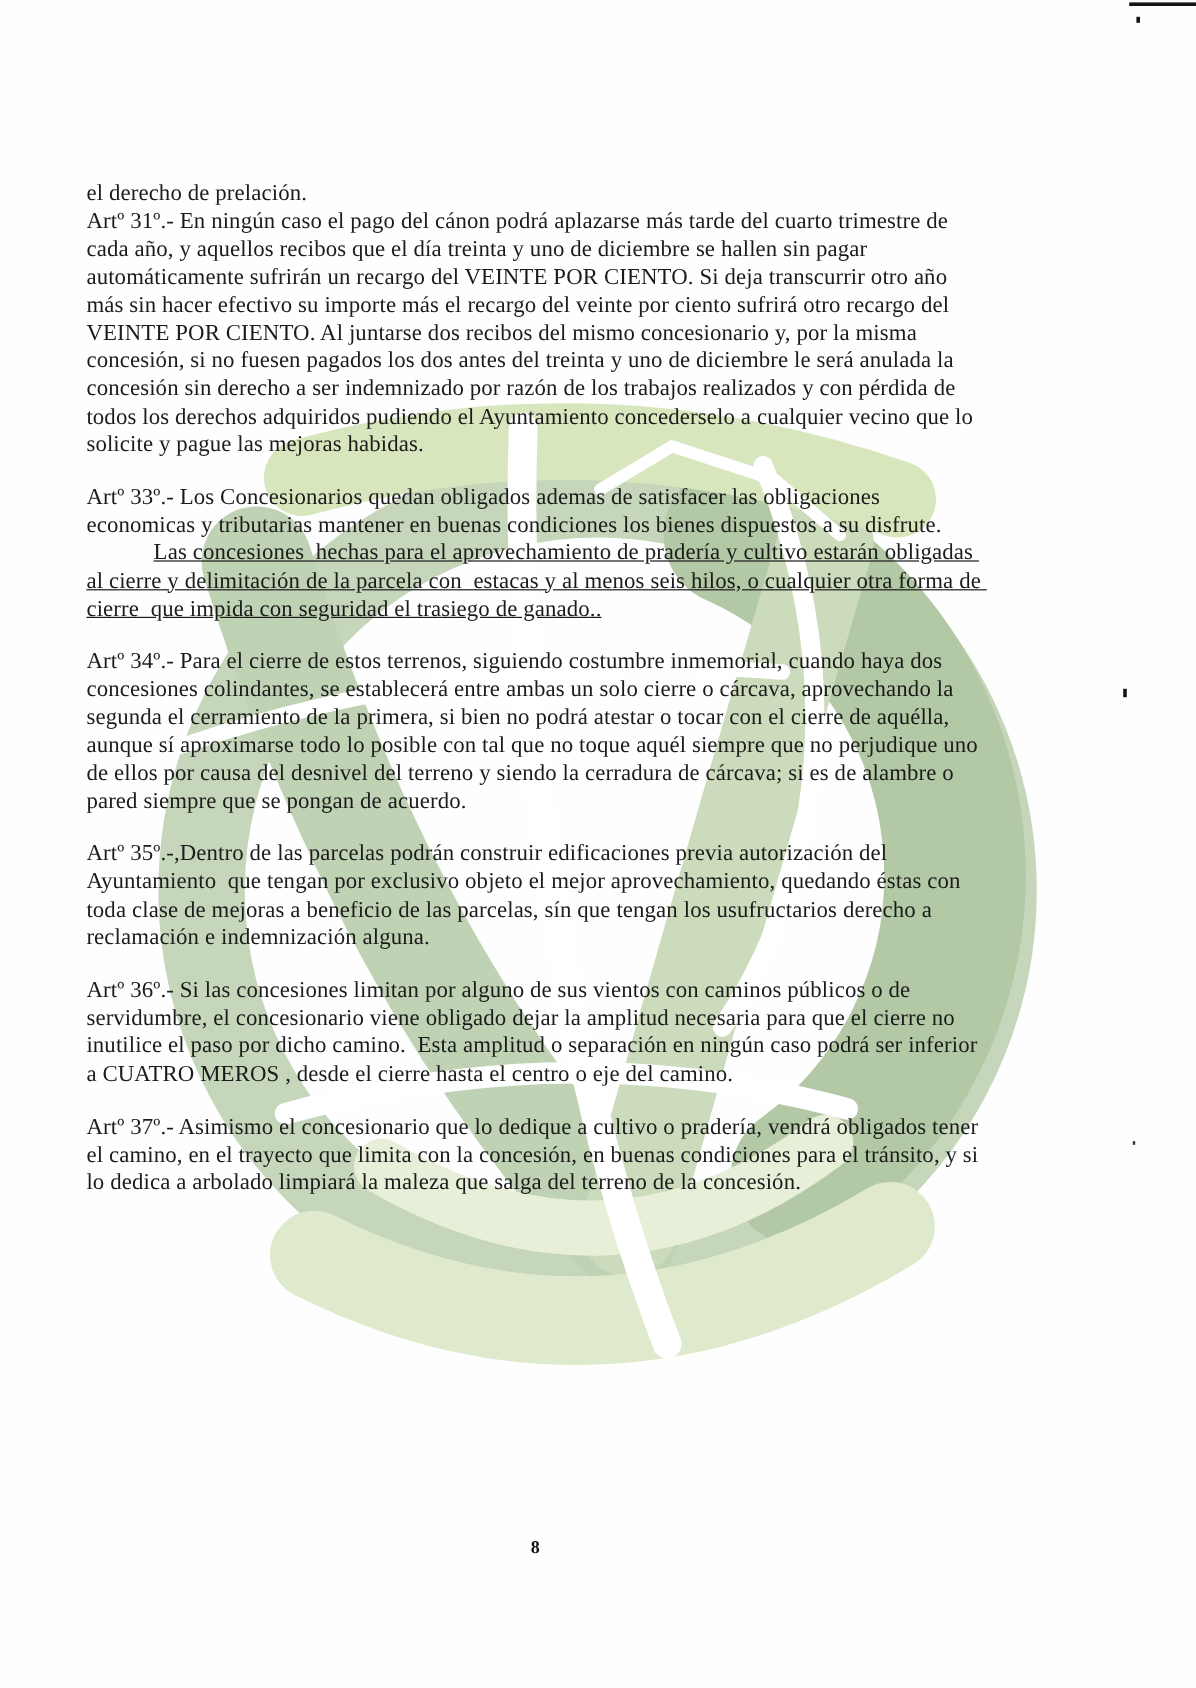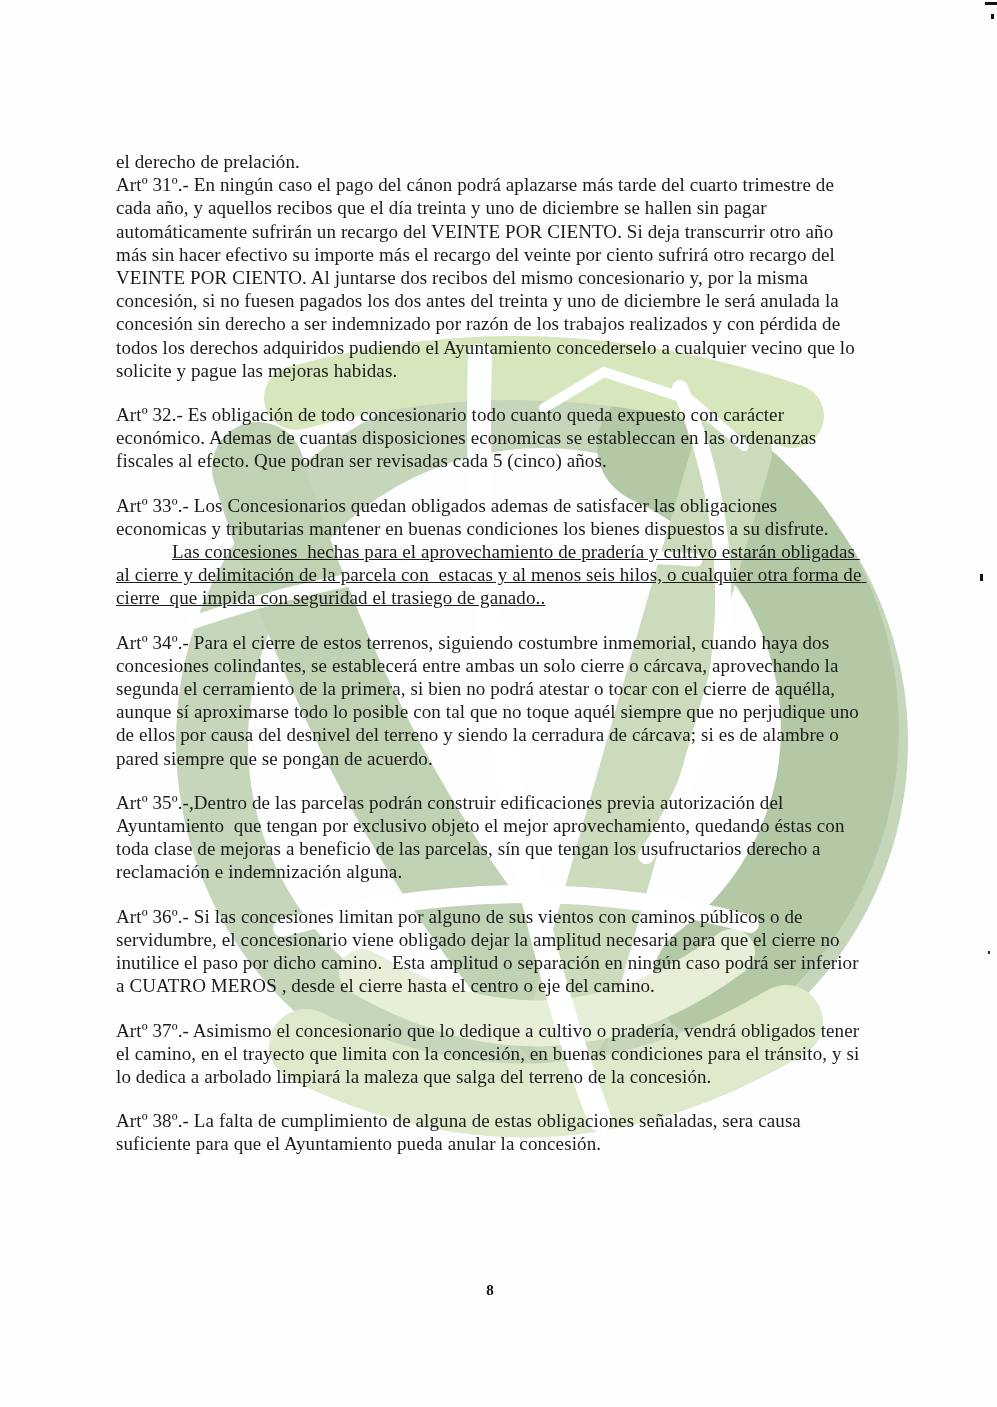--- a/index.html
+++ b/index.html
@@ -4,21 +4,21 @@
 <style>
   * { box-sizing: border-box; }
   html, body { margin: 0; padding: 0; }
   body {
     width: 997px; height: 1407px;
     background: #fefefe;
     position: relative;
     overflow: hidden;
     font-family: "Liberation Serif", serif;
   }
-  .page { position: absolute; inset: 0; margin-left: 44px; }
+  .page { position: absolute; inset: 0; }
   .watermark {
     position: absolute; left: 0; top: 0;
     pointer-events: none;
     z-index: 0;
   }
   .content {
     position: absolute;
     left: 72px; top: 150px; width: 748px;
     z-index: 2;
     color: #1b1b1b;
@@ -67,25 +67,23 @@
   </svg>
 
   <div class="artifact rule-tr"></div>
   <div class="artifact dot-tr"></div>
   <div class="artifact tick-mid"></div>
   <div class="artifact dot-low"></div>
 
   <main class="content">
     <p class="para">el derecho de prelación.</p>
     <p class="para">Artº 31º.- En ningún caso el pago del cánon podrá aplazarse más tarde del cuarto trimestre de cada año, y aquellos recibos que el día treinta y uno de diciembre se hallen sin pagar automáticamente sufrirán un recargo del VEINTE POR CIENTO. Si deja transcurrir otro año más sin hacer efectivo su importe más el recargo del veinte por ciento sufrirá otro recargo del VEINTE POR CIENTO. Al juntarse dos recibos del mismo concesionario y, por la misma concesión, si no fuesen pagados los dos antes del treinta y uno de diciembre le será anulada la concesión sin derecho a ser indemnizado por razón de los trabajos realizados y con pérdida de todos los derechos adquiridos pudiendo el Ayuntamiento concederselo a cualquier vecino que lo solicite y pague las mejoras habidas.</p>
-    <p class="para gap">Artº 32.- Es obligación de todo concesionario todo cuanto queda expuesto con carácter económico. Ademas de cuantas disposiciones economicas se estableccan en las ordenanzas fiscales al efecto. Que podran ser revisadas cada 5 (cinco) años.</p>
     <p class="para gap">Artº 33º.- Los Concesionarios quedan obligados ademas de satisfacer las obligaciones economicas y tributarias mantener en buenas condiciones los bienes dispuestos a su disfrute.</p>
     <p class="para indent">Las concesiones  hechas para el aprovechamiento de pradería y cultivo estarán obligadas al cierre y delimitación de la parcela con  estacas y al menos seis hilos, o cualquier otra forma de cierre  que impida con seguridad el trasiego de ganado..</p>
     <p class="para gap">Artº 34º.- Para el cierre de estos terrenos, siguiendo costumbre inmemorial, cuando haya dos concesiones colindantes, se establecerá entre ambas un solo cierre o cárcava, aprovechando la segunda el cerramiento de la primera, si bien no podrá atestar o tocar con el cierre de aquélla, aunque sí aproximarse todo lo posible con tal que no toque aquél siempre que no perjudique uno de ellos por causa del desnivel del terreno y siendo la cerradura de cárcava; si es de alambre o pared siempre que se pongan de acuerdo.</p>
     <p class="para gap">Artº 35º.-,Dentro de las parcelas podrán construir edificaciones previa autorización del Ayuntamiento  que tengan por exclusivo objeto el mejor aprovechamiento, quedando éstas con toda clase de mejoras a beneficio de las parcelas, sín que tengan los usufructarios derecho a reclamación e indemnización alguna.</p>
     <p class="para gap">Artº 36º.- Si las concesiones limitan por alguno de sus vientos con caminos públicos o de servidumbre, el concesionario viene obligado dejar la amplitud necesaria para que el cierre no inutilice el paso por dicho camino.  Esta amplitud o separación en ningún caso podrá ser inferior a CUATRO MEROS , desde el cierre hasta el centro o eje del camino.</p>
     <p class="para gap">Artº 37º.- Asimismo el concesionario que lo dedique a cultivo o pradería, vendrá obligados tener el camino, en el trayecto que limita con la concesión, en buenas condiciones para el tránsito, y si lo dedica a arbolado limpiará la maleza que salga del terreno de la concesión.</p>
-    <p class="para gap">Artº 38º.- La falta de cumplimiento de alguna de estas obligaciones señaladas, sera causa suficiente para que el Ayuntamiento pueda anular la concesión.</p>
   </main>
 
   <div class="pageno">8</div>
 
 </div>
 
 </body></html>

